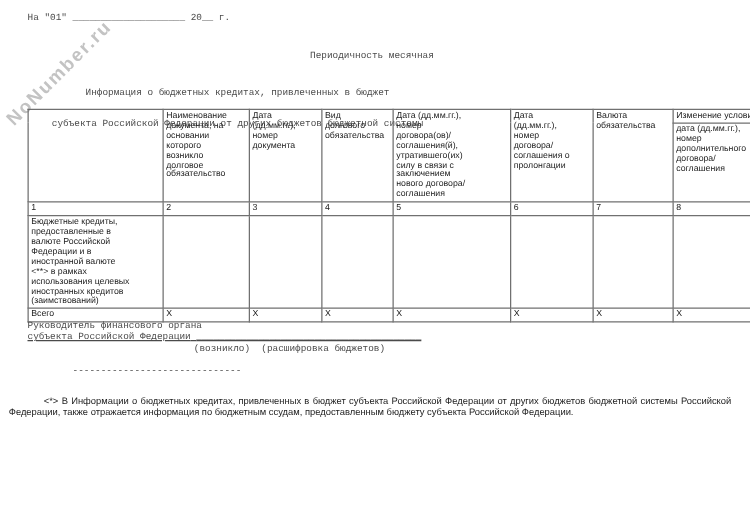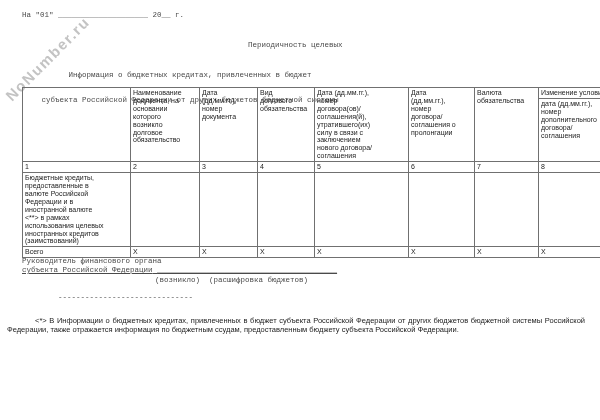--- a/index.html
+++ b/index.html
@@ -39,21 +39,21 @@
   }
 </style>
 </head>
 <body>
 
 <div class="page">
 
   <div class="watermark">NoNumber.ru</div>
 
   <div class="mono abs" style="left:22px; top:11px;">На "01" ____________________ 20__ г.</div>
-  <div class="mono abs" style="left:248px; top:41px;">Периодичность целевых</div>
+  <div class="mono abs" style="left:248px; top:41px;">Периодичность месячная</div>
 
   <div class="mono abs title-block" style="left:0px; top:54px; width:380px; line-height:8.4px;">
     <div>Информация о бюджетных кредитах, привлеченных в бюджет</div>
     <div>субъекта Российской Федерации от других бюджетов бюджетной системы</div>
   </div>
 
   <table class="doc-table">
     <colgroup>
       <col style="width:108px">
         <col style="width:69px">

